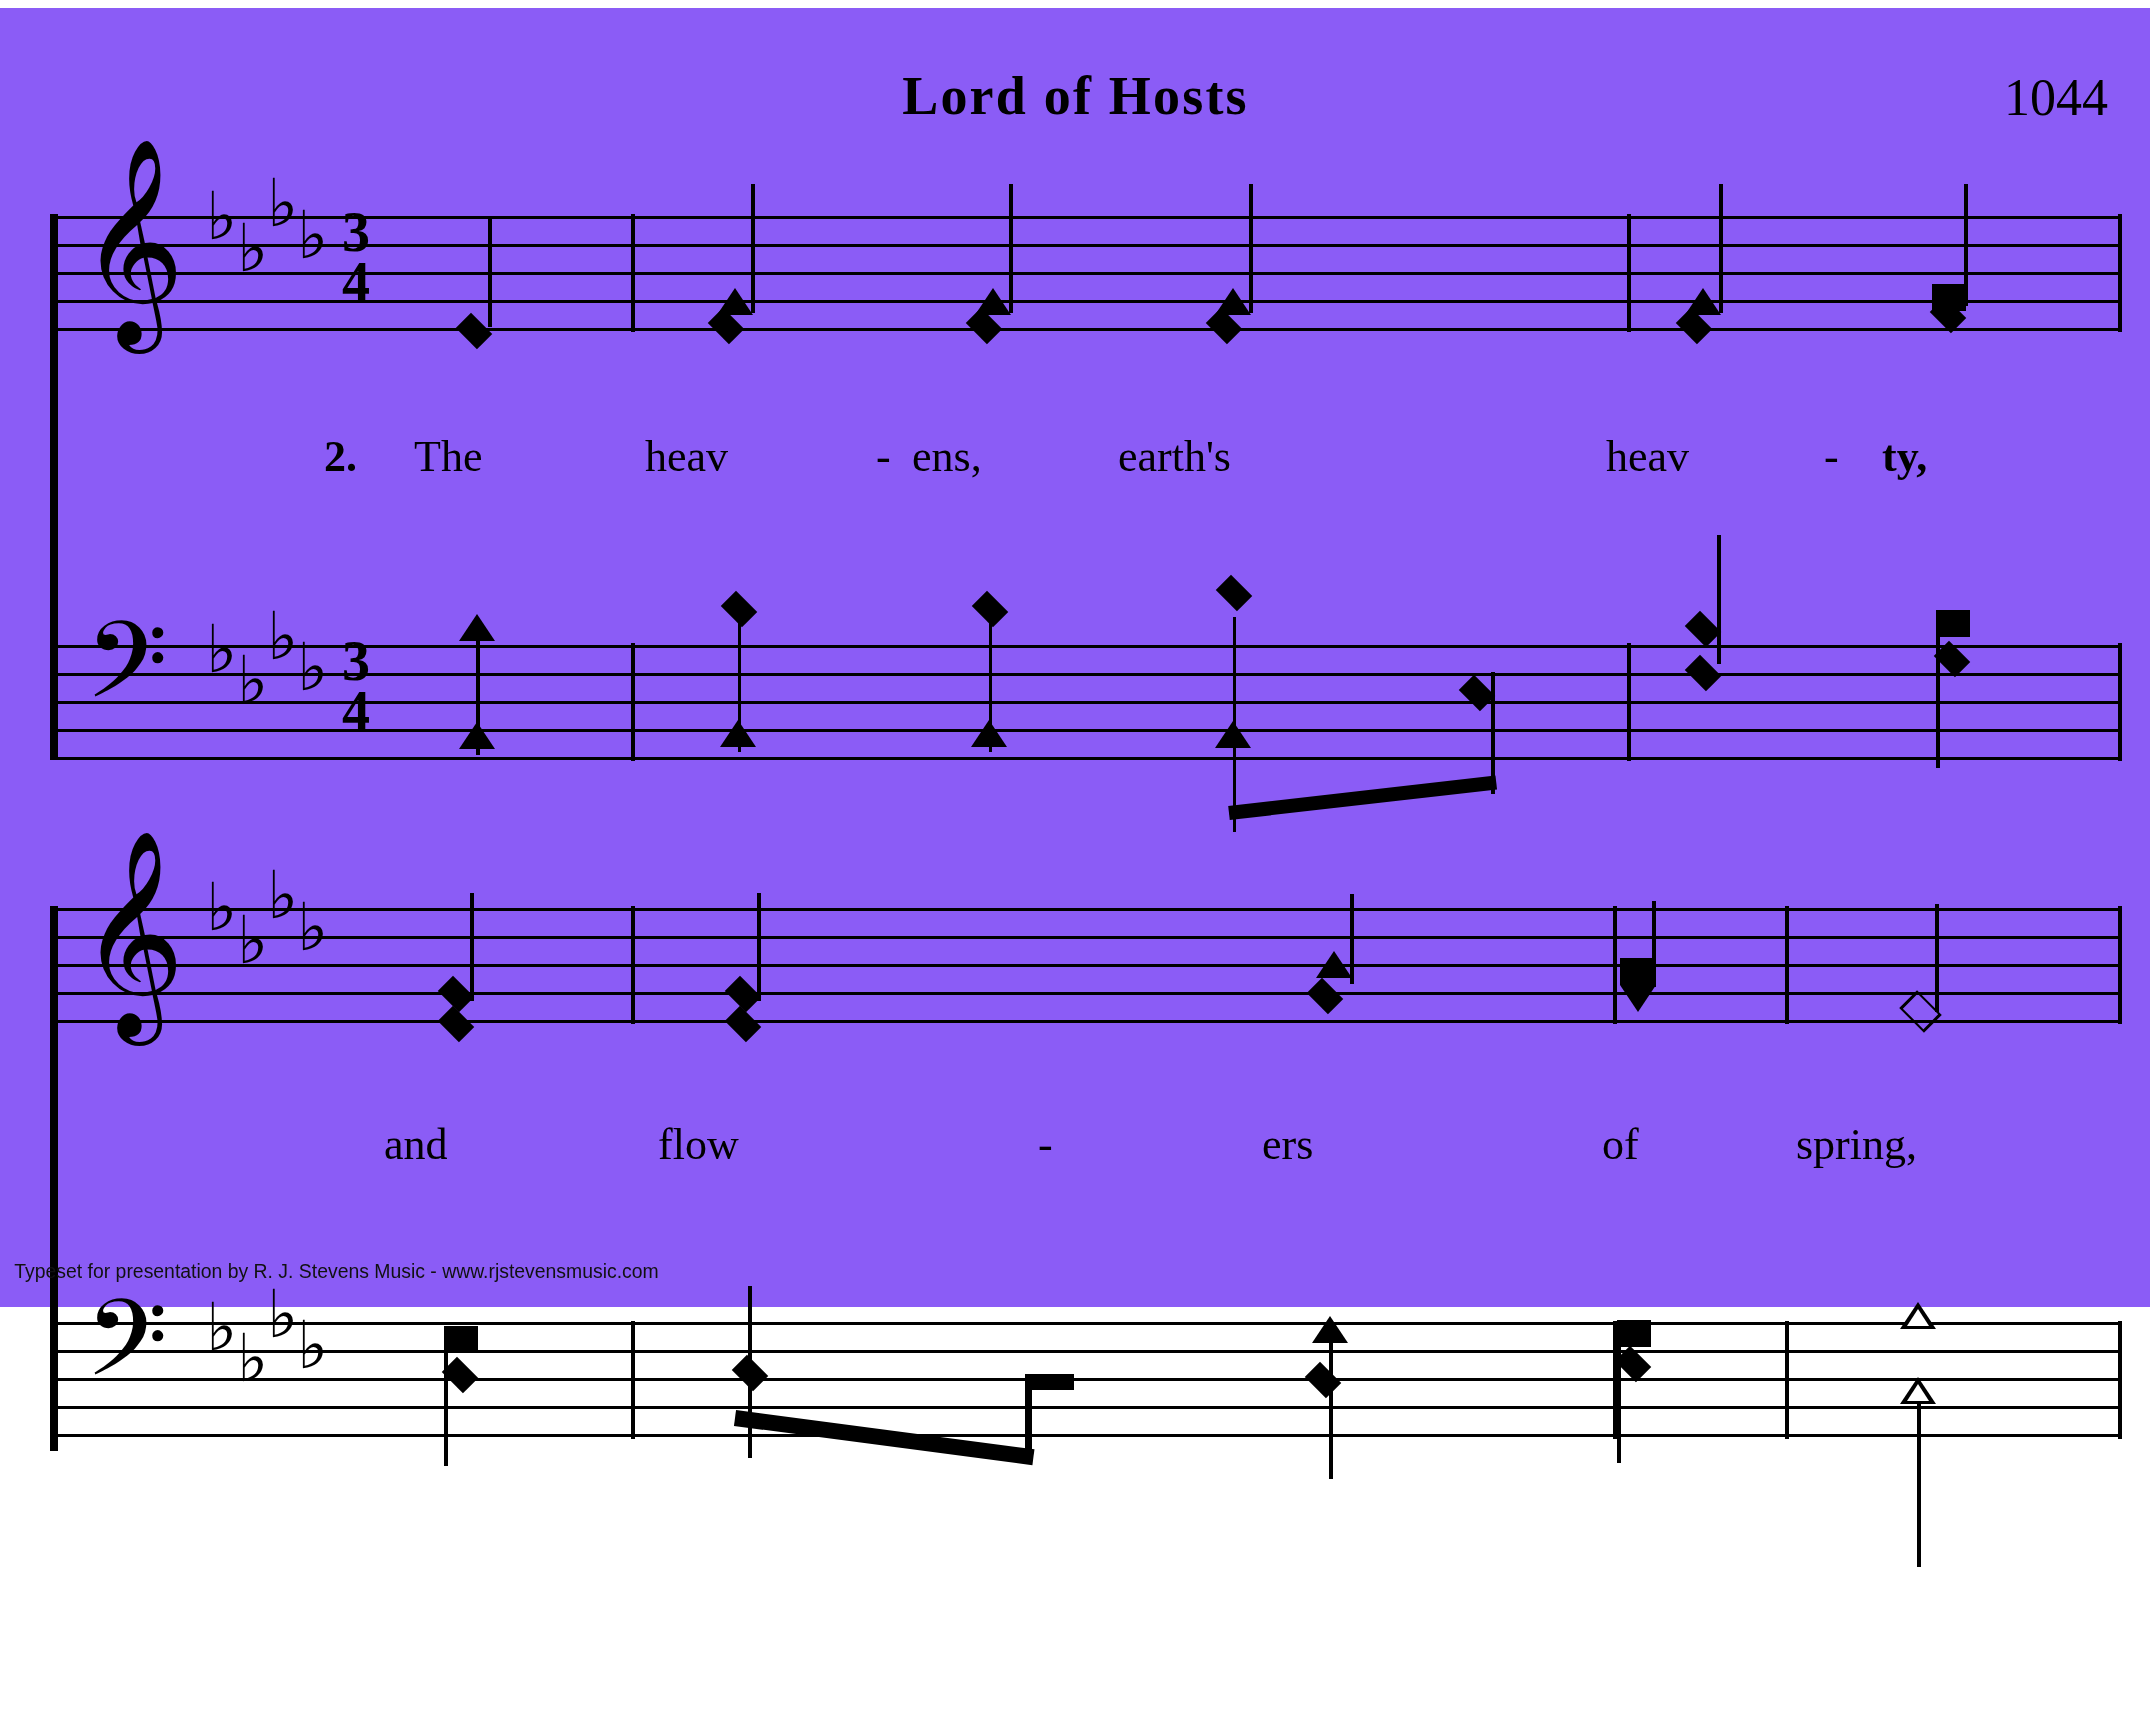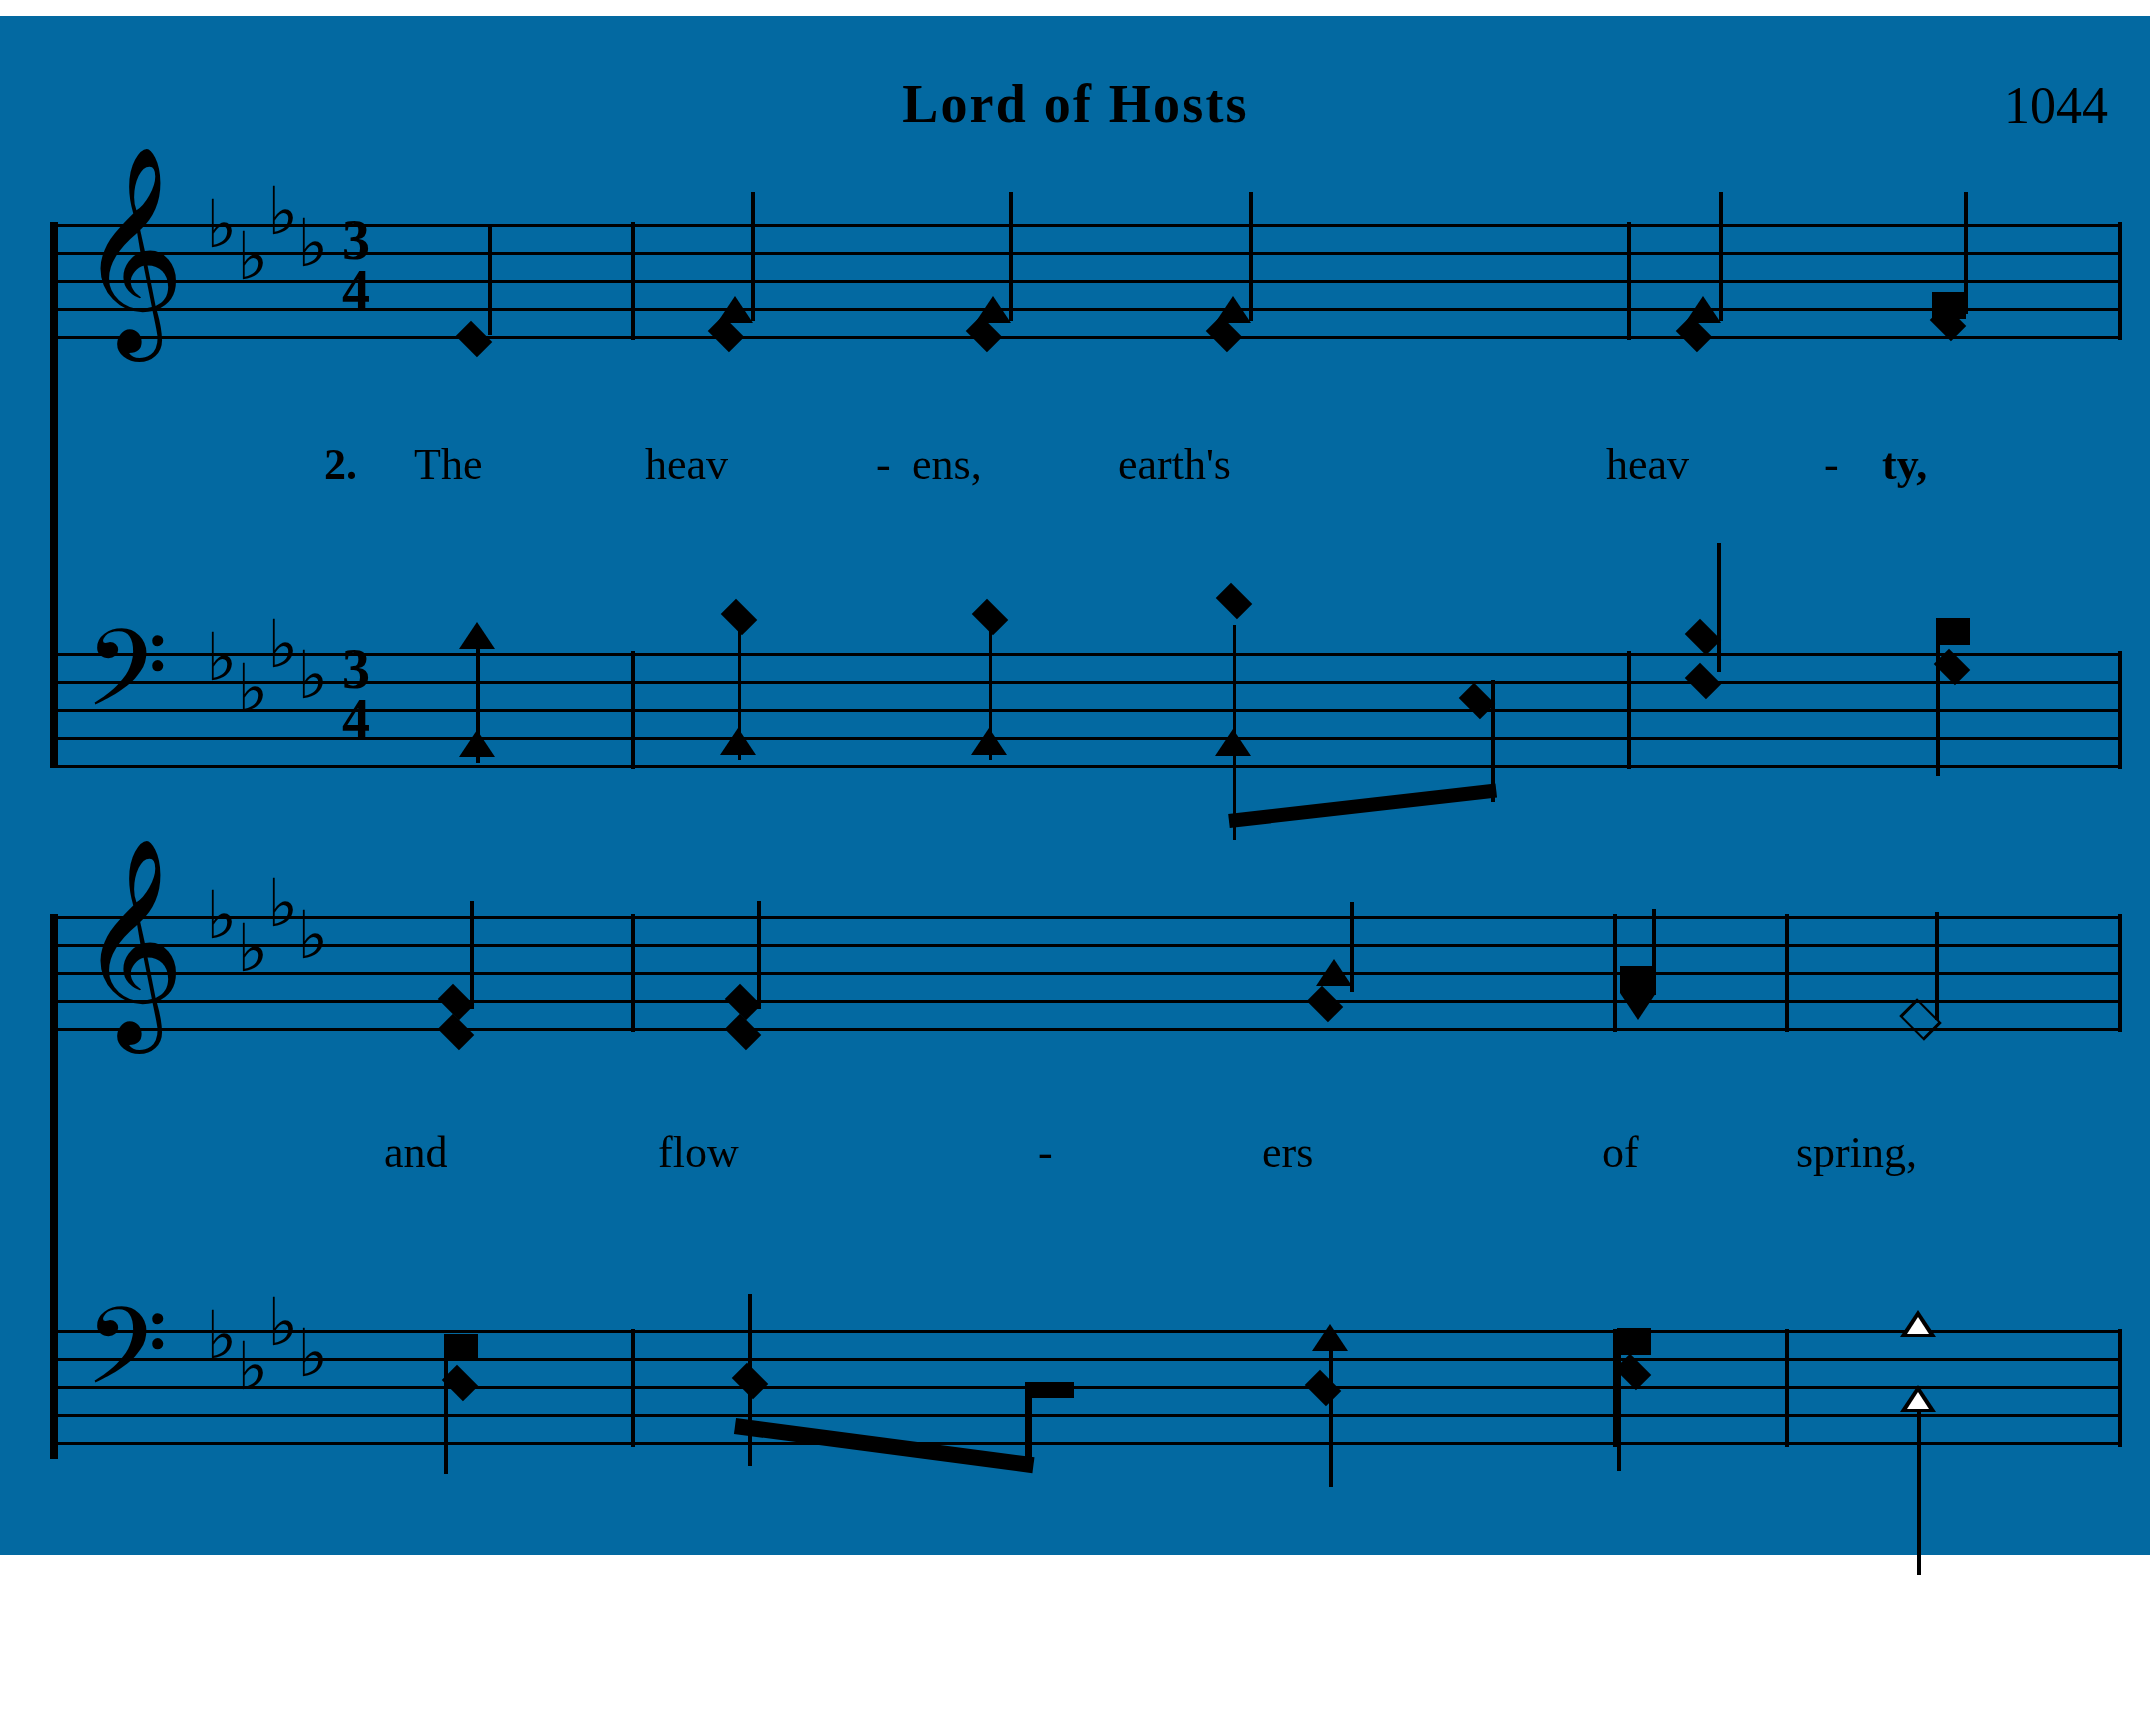--- a/index.html
+++ b/index.html
@@ -10,24 +10,24 @@
   body {
     width: 2151px;
     height: 1721px;
     position: relative;
     font-family: "Liberation Serif", serif;
     color: #000000;
     overflow: hidden;
   }
   .page {
     position: absolute;
-    left: 0; top: 16px;
+    left: 0; top: 8px;
     width: 2151px;
-    height: 1539px;
-    background: #0369a1;
+    height: 1299px;
+    background: #8b5cf6;
   }
 
   
   .title {
     position: absolute;
     top: 57px;
     left: 0;
     width: 2151px;
     text-align: center;
     font-family: "Liberation Serif", serif;
@@ -433,14 +433,15 @@
       <div class="stem" style="left:0px; top:7.2px; height:136px;"></div>
     </div>
 
     <div class="note" style="left:1900px; top:1294px;">
       <div class="head tri-up-open"></div>
       <div class="head tri-up-open" style="top:75px;"></div>
       <div class="stem" style="left:17px; top:100px; height:165px;"></div>
     </div>
   </div>
 
+  <div class="footer">Typeset for presentation by R. J. Stevens Music  -  www.rjstevensmusic.com</div>
 </div>
 
 
 </body></html>

